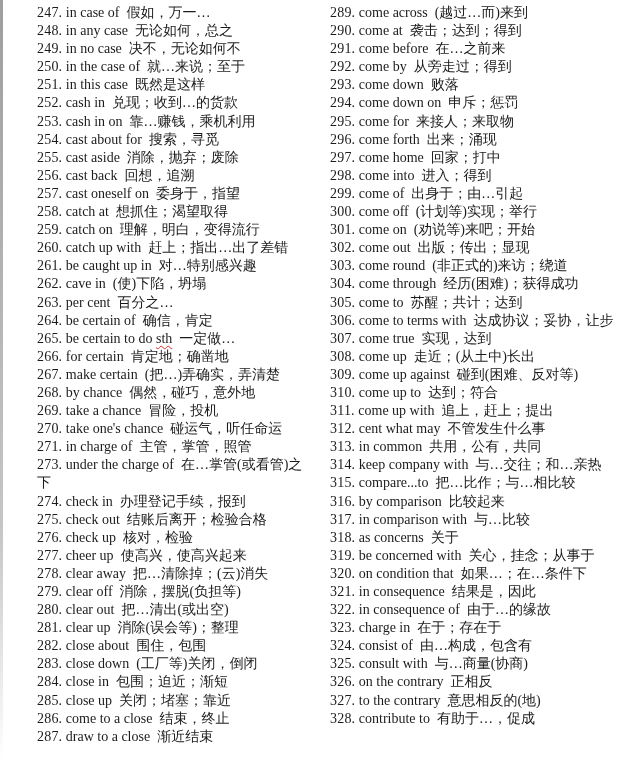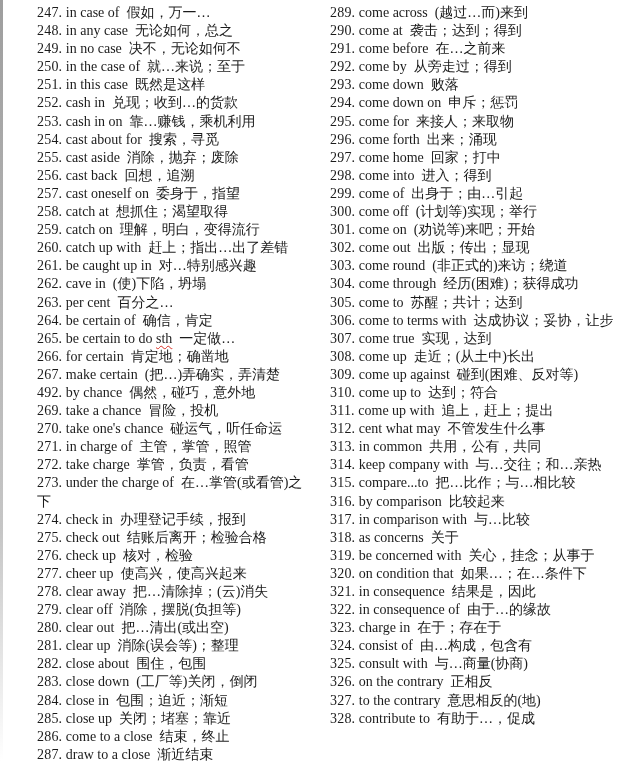--- a/index.html
+++ b/index.html
@@ -75,25 +75,24 @@
     <div class="line"><span class="num">258.</span> <span class="en">catch at</span><span class="zh">想抓住；渴望取得</span></div>
     <div class="line"><span class="num">259.</span> <span class="en">catch on</span><span class="zh">理解，明白，变得流行</span></div>
     <div class="line"><span class="num">260.</span> <span class="en">catch up with</span><span class="zh">赶上；指出…出了差错</span></div>
     <div class="line"><span class="num">261.</span> <span class="en">be caught up in</span><span class="zh">对…特别感兴趣</span></div>
     <div class="line"><span class="num">262.</span> <span class="en">cave in</span><span class="zh">(使)下陷，坍塌</span></div>
     <div class="line"><span class="num">263.</span> <span class="en">per cent</span><span class="zh">百分之…</span></div>
     <div class="line"><span class="num">264.</span> <span class="en">be certain of</span><span class="zh">确信，肯定</span></div>
     <div class="line"><span class="num">265.</span> <span class="en">be certain to do <span class="squiggle">sth</span></span><span class="zh">一定做…</span></div>
     <div class="line"><span class="num">266.</span> <span class="en">for certain</span><span class="zh">肯定地；确凿地</span></div>
     <div class="line"><span class="num">267.</span> <span class="en">make certain</span><span class="zh">(把…)弄确实，弄清楚</span></div>
-    <div class="line"><span class="num">492.</span> <span class="en">by chance</span><span class="zh">偶然，碰巧，意外地</span></div>
+    <div class="line"><span class="num">268.</span> <span class="en">by chance</span><span class="zh">偶然，碰巧，意外地</span></div>
     <div class="line"><span class="num">269.</span> <span class="en">take a chance</span><span class="zh">冒险，投机</span></div>
     <div class="line"><span class="num">270.</span> <span class="en">take one's chance</span><span class="zh">碰运气，听任命运</span></div>
     <div class="line"><span class="num">271.</span> <span class="en">in charge of</span><span class="zh">主管，掌管，照管</span></div>
-    <div class="line"><span class="num">272.</span> <span class="en">take charge</span><span class="zh">掌管，负责，看管</span></div>
     <div class="line"><span class="num">273.</span> <span class="en">under the charge of</span><span class="zh">在…掌管(或看管)之下</span></div>
     <div class="line"><span class="num">274.</span> <span class="en">check in</span><span class="zh">办理登记手续，报到</span></div>
     <div class="line"><span class="num">275.</span> <span class="en">check out</span><span class="zh">结账后离开；检验合格</span></div>
     <div class="line"><span class="num">276.</span> <span class="en">check up</span><span class="zh">核对，检验</span></div>
     <div class="line"><span class="num">277.</span> <span class="en">cheer up</span><span class="zh">使高兴，使高兴起来</span></div>
     <div class="line"><span class="num">278.</span> <span class="en">clear away</span><span class="zh">把…清除掉；(云)消失</span></div>
     <div class="line"><span class="num">279.</span> <span class="en">clear off</span><span class="zh">消除，摆脱(负担等)</span></div>
     <div class="line"><span class="num">280.</span> <span class="en">clear out</span><span class="zh">把…清出(或出空)</span></div>
     <div class="line"><span class="num">281.</span> <span class="en">clear up</span><span class="zh">消除(误会等)；整理</span></div>
     <div class="line"><span class="num">282.</span> <span class="en">close about</span><span class="zh">围住，包围</span></div>

